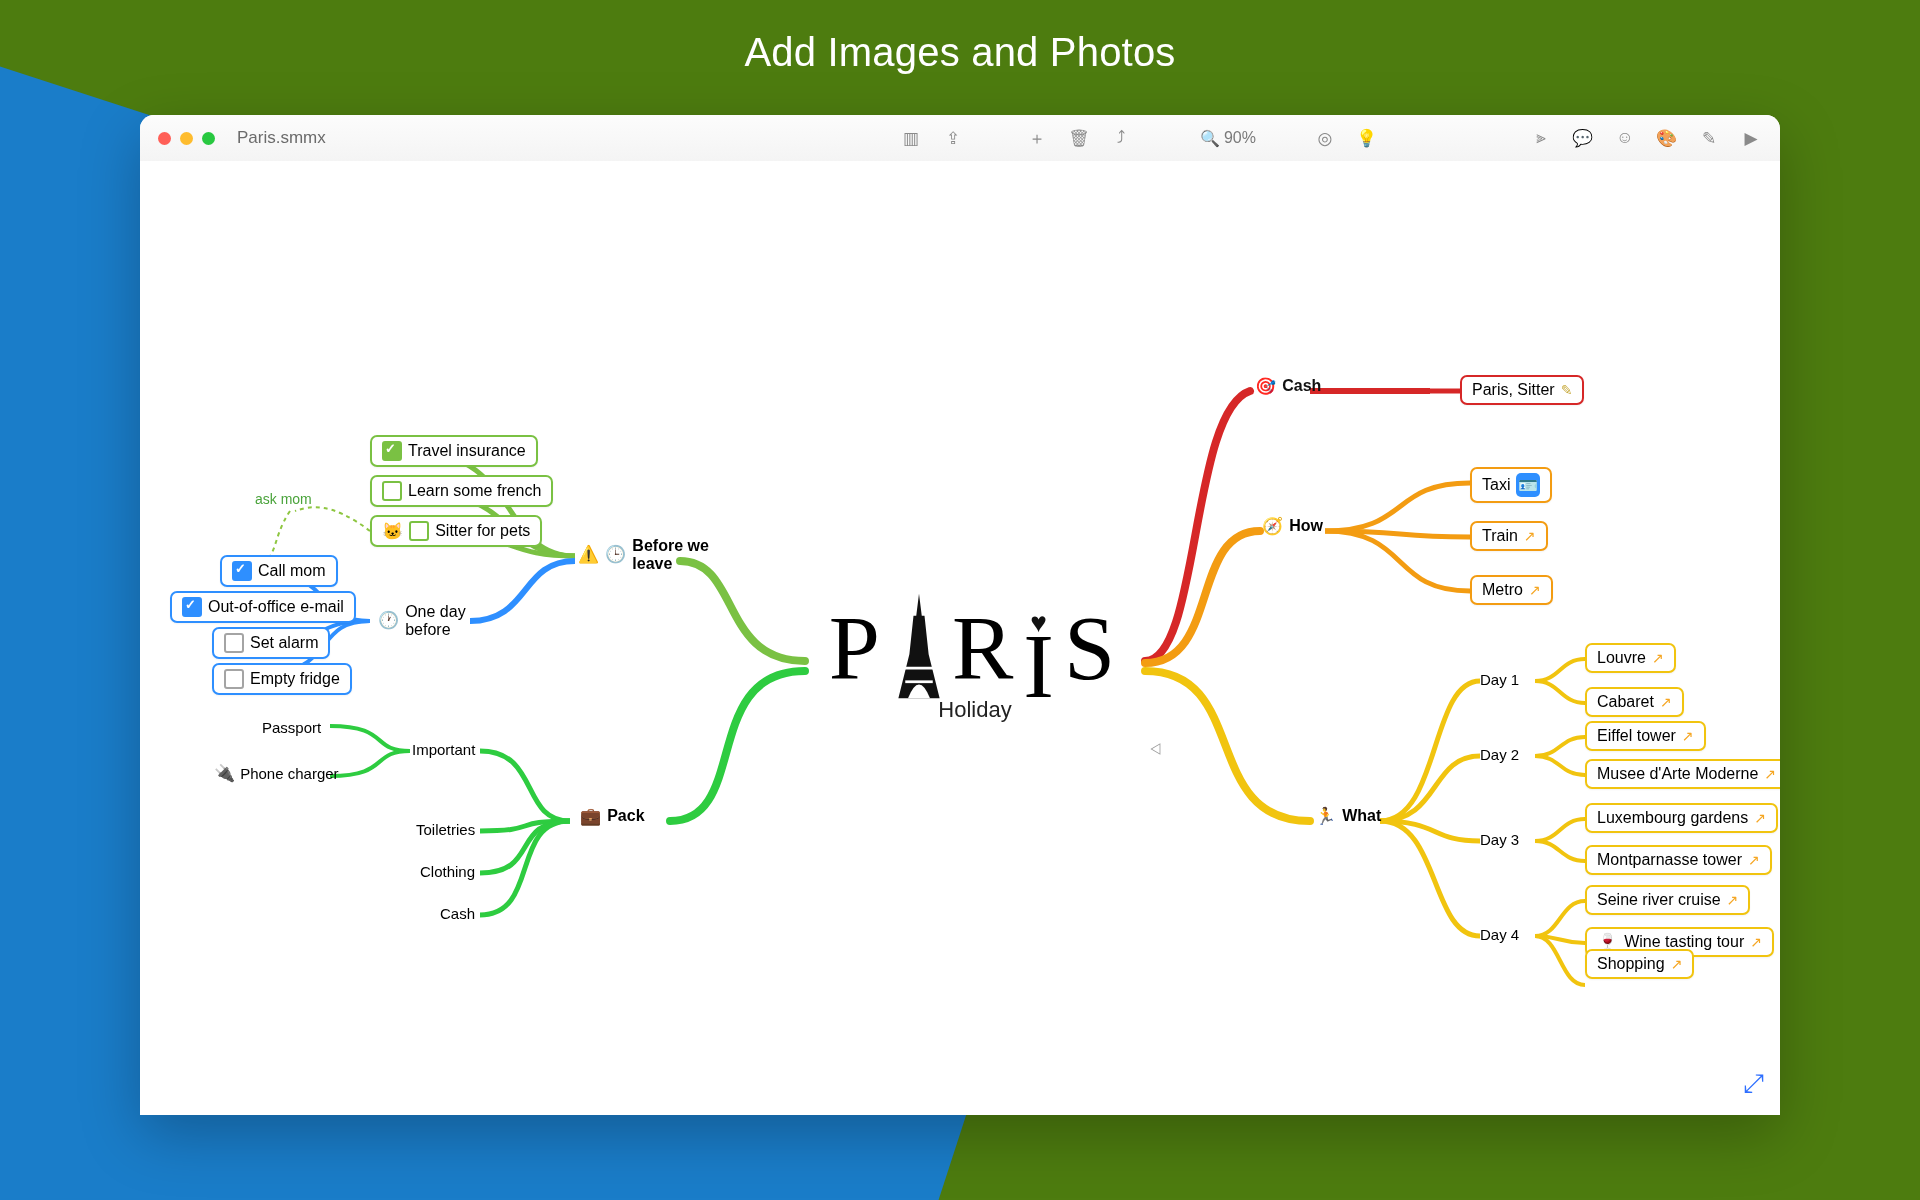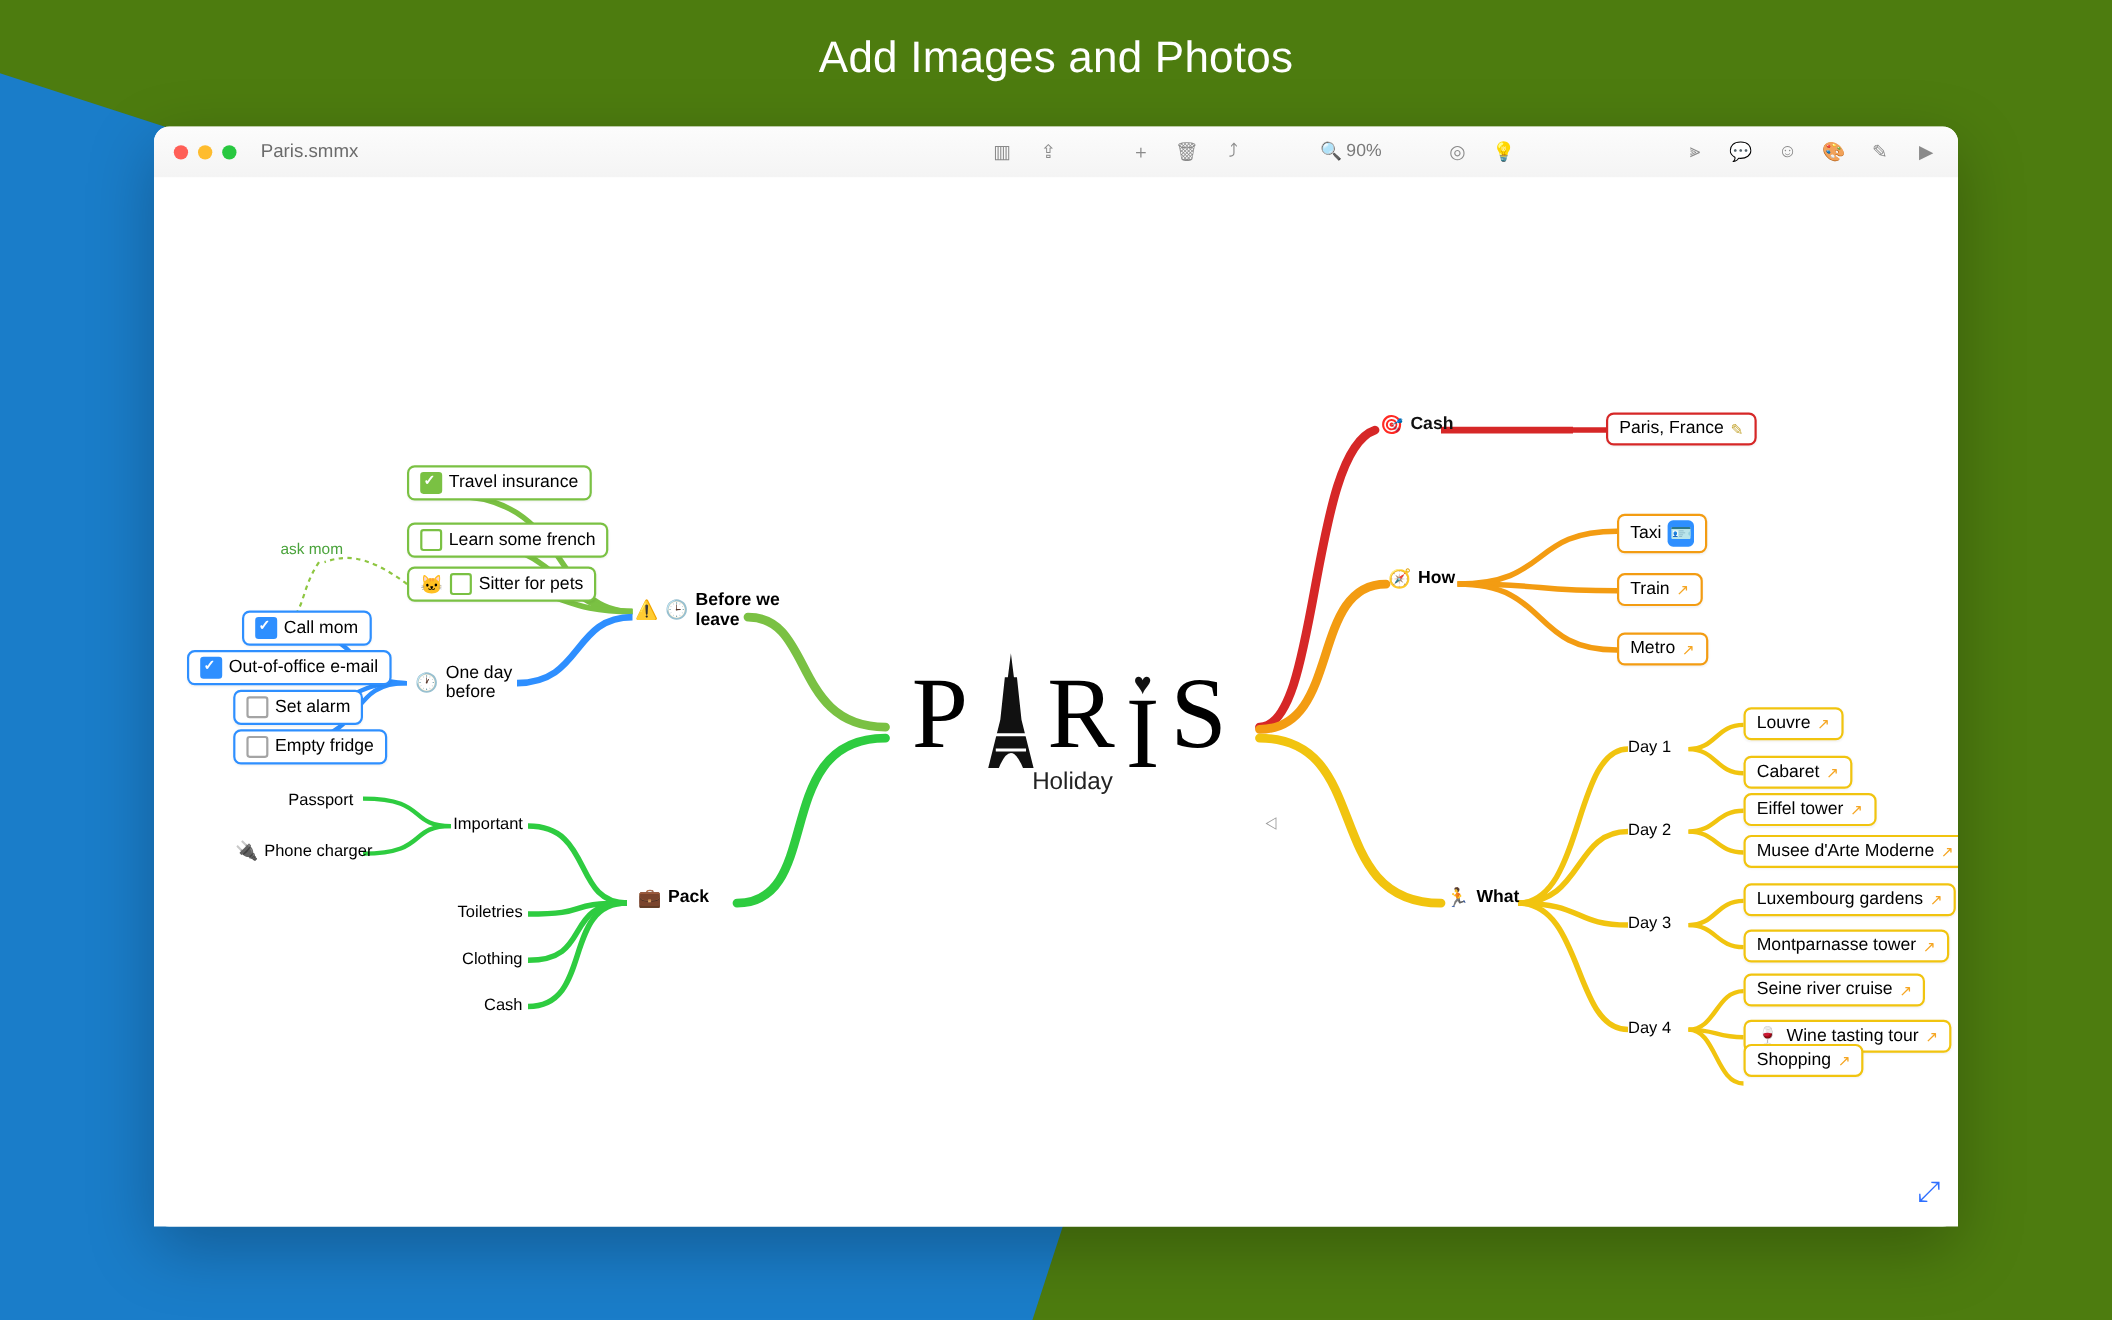--- a/index.html
+++ b/index.html
@@ -153,21 +153,21 @@
         </div>
         <div class="sub">Holiday</div>
       </div>
       <div class="myst" style="left:1010px;top:580px">⨞</div>
 
       <div class="plain" style="left:1115px;top:216px;color:#111">
         <span class="emo">🎯</span>
         <span>Cash</span>
       </div>
       <div class="node" style="left:1320px;top:214px;border-color:#d62727">
-        <span>Paris, France</span>
+        <span>Paris, Sitter</span>
         <span class="ext" style="color:#c7a93a">✎</span>
       </div>
 
       <div class="plain" style="left:1122px;top:356px">
         <span class="emo">🧭</span>
         <span>How</span>
       </div>
       <div class="node" style="left:1330px;top:306px;border-color:#f39c12">
         <span>Taxi</span>
         <span class="icon-box" style="background:#2e8fff">🪪</span>
@@ -234,21 +234,21 @@
       <div class="node" style="left:1445px;top:788px;border-color:#f1c40f">
           <span>Shopping</span>
           <span class="ext">↗</span>
         </div>
 
       <div class="plain" style="left:438px;top:376px;flex-direction:row">
         <span class="emo">⚠️</span>
         <span class="emo" style="color:#7ac143">🕒</span>
         <span style="display:inline-block;max-width:110px;white-space:normal;line-height:1.1">Before we leave</span>
       </div>
-      <div class="node" style="left:230px;top:262px;border-color:#7ac143">
+      <div class="node" style="left:230px;top:274px;border-color:#7ac143">
           <span class="chk g on"></span>
           <span>Travel insurance</span>
         </div>
       <div class="node" style="left:230px;top:314px;border-color:#7ac143">
           <span class="chk g"></span>
           <span>Learn some french</span>
         </div>
       <div class="node" style="left:230px;top:354px;border-color:#7ac143">
           <span class="emo">🐱</span>
           <span class="chk g"></span>

